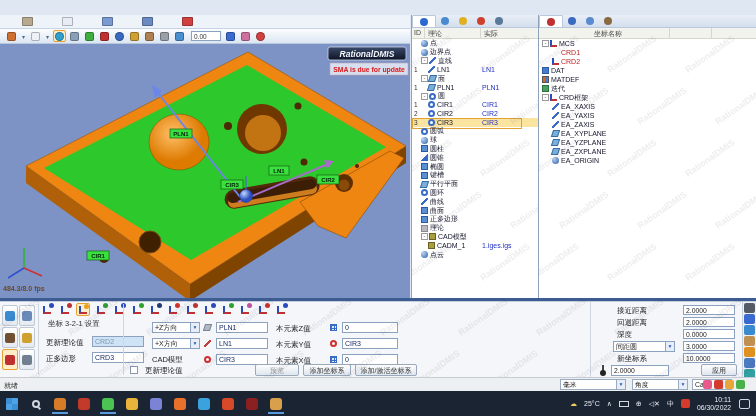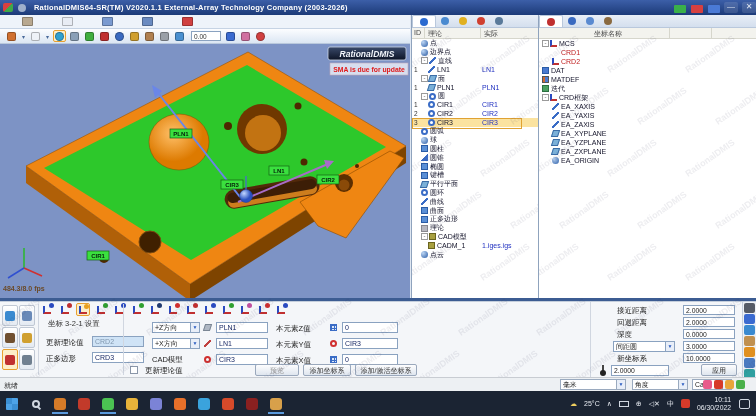--- a/index.html
+++ b/index.html
@@ -164,29 +164,20 @@
   #tray{margin-left:auto;display:flex;align-items:center;color:#e8ecf2;font-size:7px;}
   #tray .titem2{margin-right:7px;}
   #clockbox{text-align:right;line-height:8px;font-size:6.8px;margin-right:8px;}
   #notif{width:11px;height:10px;border:1px solid #cfd6e0;border-radius:2px;margin-right:6px;}
 </style>
 </head>
 <body>
 
 <div id="app">
 
-  <div id="titlebar">
-    <span class="appchip"></span>
-    <span class="appchip2"></span>
-    <span id="title-text">RationalDMIS64-SR(TM) V2020.1.1   External-Array Technology Company (2003-2026)</span>
-    <span class="spacer"></span>
-    <span id="title-chips"><span class="tb-chip" style="display: inline-block; background: rgb(58, 176, 74);"></span><span class="tb-chip" style="display: inline-block; background: rgb(214, 64, 64);"></span><span class="tb-chip" style="display: inline-block; background: rgb(74, 122, 214);"></span></span>
-    <span class="winbtn">—</span>
-    <span class="winbtn">✕</span>
-  </div>
 
   <div id="ribbon">
       <span class="rtab">
         <i style="background: rgb(184, 168, 144); border: 1px solid rgba(0, 0, 0, 0.25);"></i>
       </span>
       <span class="rtab">
         <i style="background: rgb(232, 236, 244); border: 1px solid rgba(0, 0, 0, 0.25);"></i>
       </span>
       <span class="rtab">
         <i style="background: rgb(122, 154, 208); border: 1px solid rgba(0, 0, 0, 0.25);"></i>

